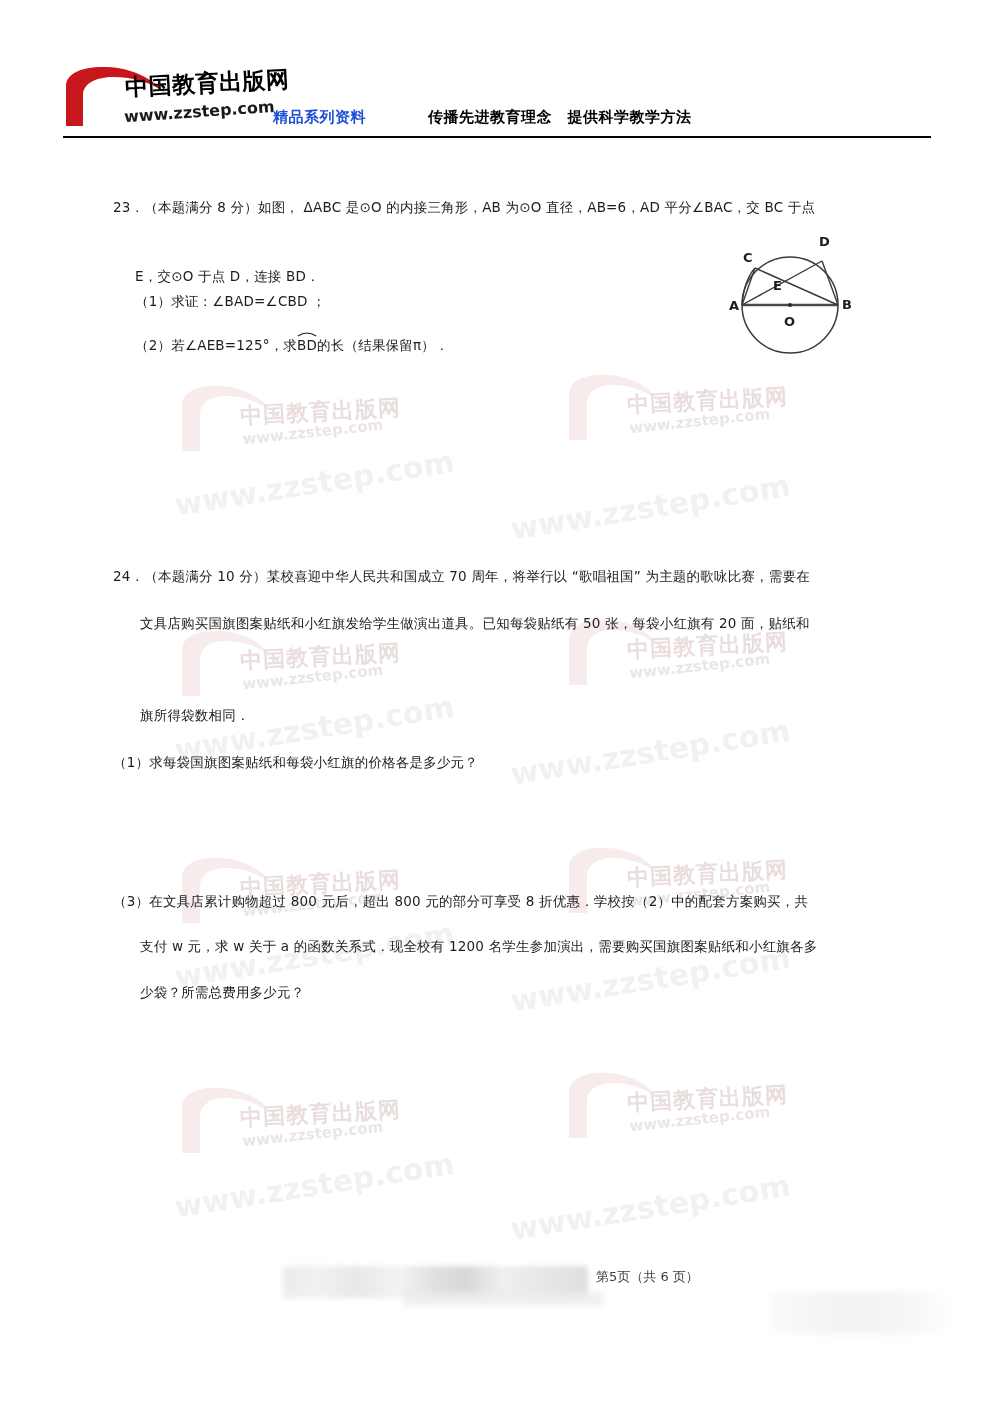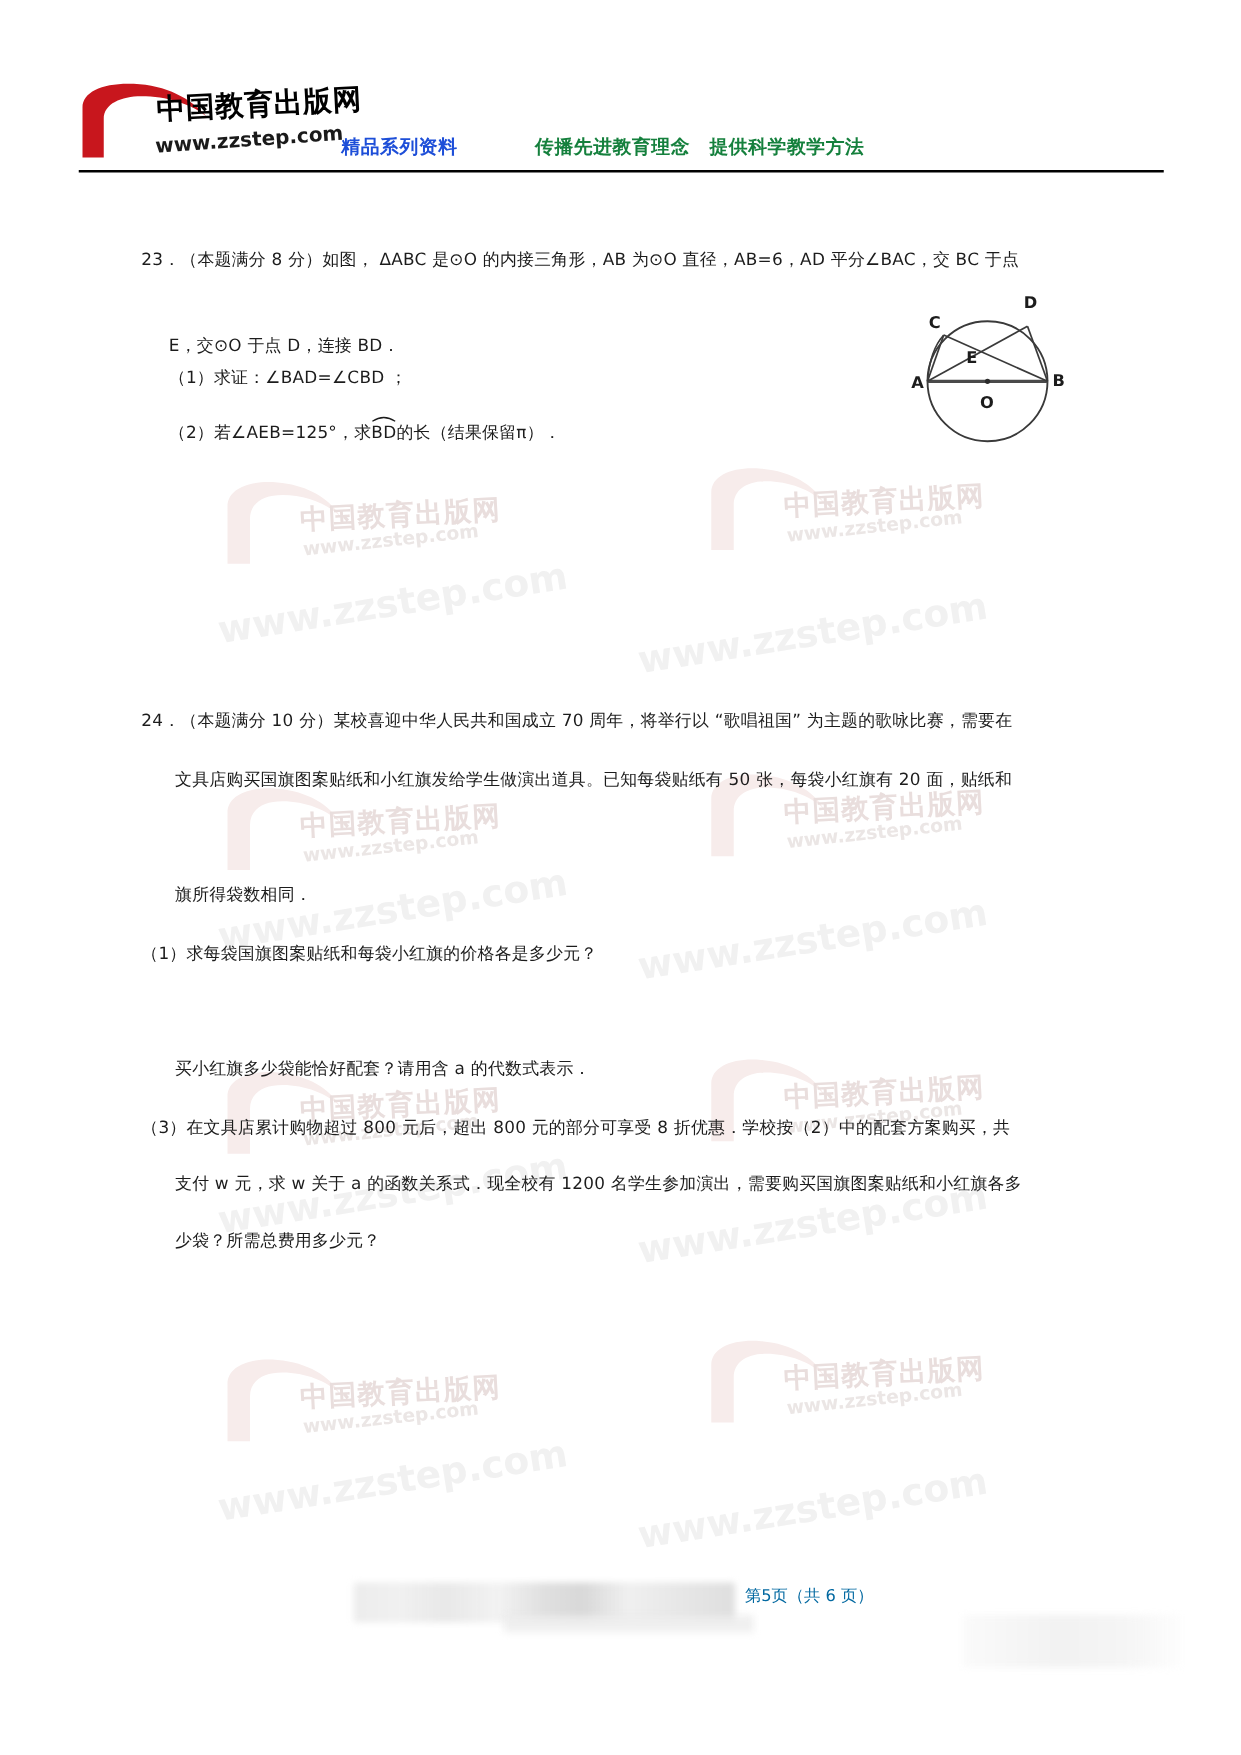--- a/index.html
+++ b/index.html
@@ -124,21 +124,21 @@
     letter-spacing: 0.5px;
     white-space: nowrap;
   }
   #header-tagline-black {
     position: absolute;
     left: 428px;
     top: 108px;
     font-family: "DejaVu Sans", sans-serif;
     font-size: 15px;
     font-weight: bold;
-    color: #15803d;
+    color: #000000;
     letter-spacing: 0.5px;
     white-space: nowrap;
   }
   #header-rule {
     position: absolute;
     left: 63px;
     top: 136px;
     width: 868px;
     height: 2px;
     background: #000000;
@@ -227,21 +227,21 @@
       rgba(244,244,244,0.9) 75%,
       rgba(252,252,252,0.6) 100%);
     filter: blur(3px);
   }
   #page-number {
     position: absolute;
     left: 596px;
     top: 1268px;
     font-family: "DejaVu Sans", sans-serif;
     font-size: 13px;
-    color: #0369a1;
+    color: #404040;
     white-space: nowrap;
     z-index: 6;
   }
 </style>
 </head>
 <body>
 
 <div id="page">
 
   <div id="watermarks">
@@ -369,21 +369,20 @@
       <text x="57" y="62" font-family="DejaVu Sans, sans-serif" font-size="13" font-weight="bold" fill="#1c1c1c">E</text>
       <text x="68" y="98" font-family="DejaVu Sans, sans-serif" font-size="13" font-weight="bold" fill="#1c1c1c">O</text>
     </svg>
 
     <div class="qline" style="left:113px; top:568px;">24．（本题满分 10 分）某校喜迎中华人民共和国成立 70 周年，将举行以 “歌唱祖国” 为主题的歌咏比赛，需要在</div>
     <div class="qline" style="left:140px; top:615px;">文具店购买国旗图案贴纸和小红旗发给学生做演出道具。已知每袋贴纸有 50 张，每袋小红旗有 20 面，贴纸和</div>
     <div class="qline" style="left:140px; top:707px;">旗所得袋数相同．</div>
 
     <div class="qline" style="left:113px; top:754px;">（1）求每袋国旗图案贴纸和每袋小红旗的价格各是多少元？</div>
 
-    <div class="qline" style="left:140px; top:846px;">买小红旗多少袋能恰好配套？请用含 a 的代数式表示．</div>
 
     <div class="qline" style="left:113px; top:893px;">（3）在文具店累计购物超过 800 元后，超出 800 元的部分可享受 8 折优惠．学校按（2）中的配套方案购买，共</div>
     <div class="qline" style="left:140px; top:938px;">支付 w 元，求 w 关于 a 的函数关系式．现全校有 1200 名学生参加演出，需要购买国旗图案贴纸和小红旗各多</div>
     <div class="qline" style="left:140px; top:984px;">少袋？所需总费用多少元？</div>
   </div>
 
   <div id="footer-redaction"></div>
   <div id="footer-redaction-2"></div>
   <div id="footer-smudge-right"></div>
   <div id="page-number">第5页（共 6 页）</div>

